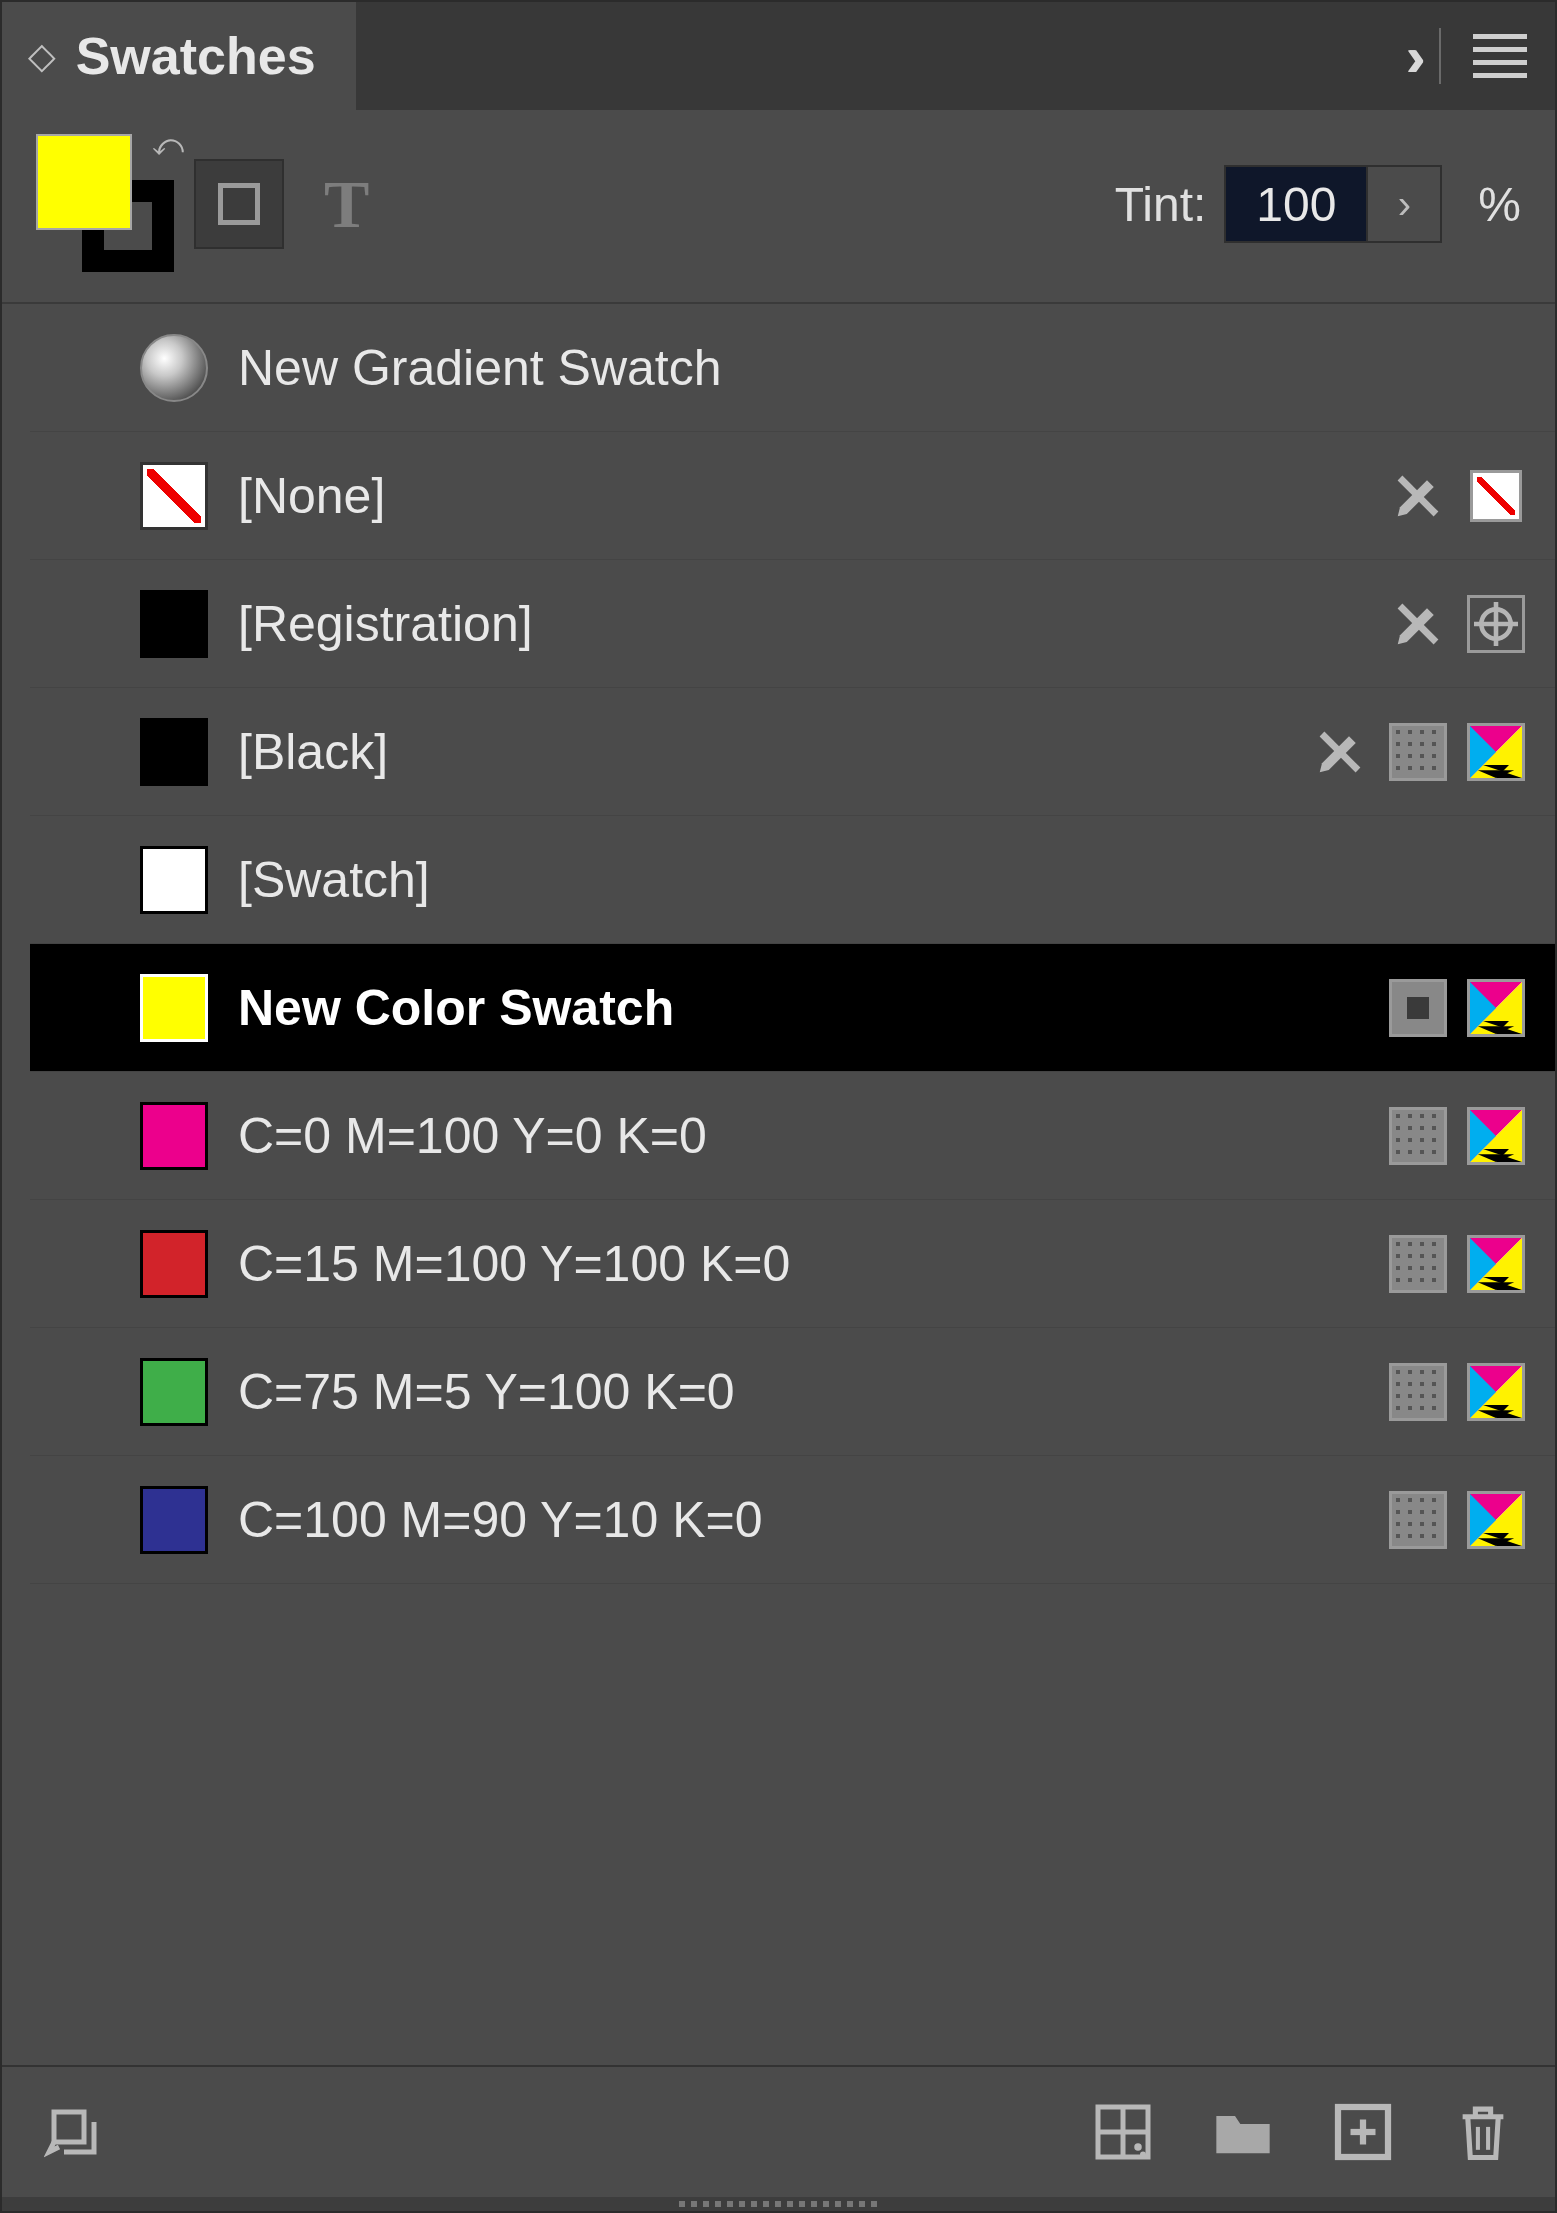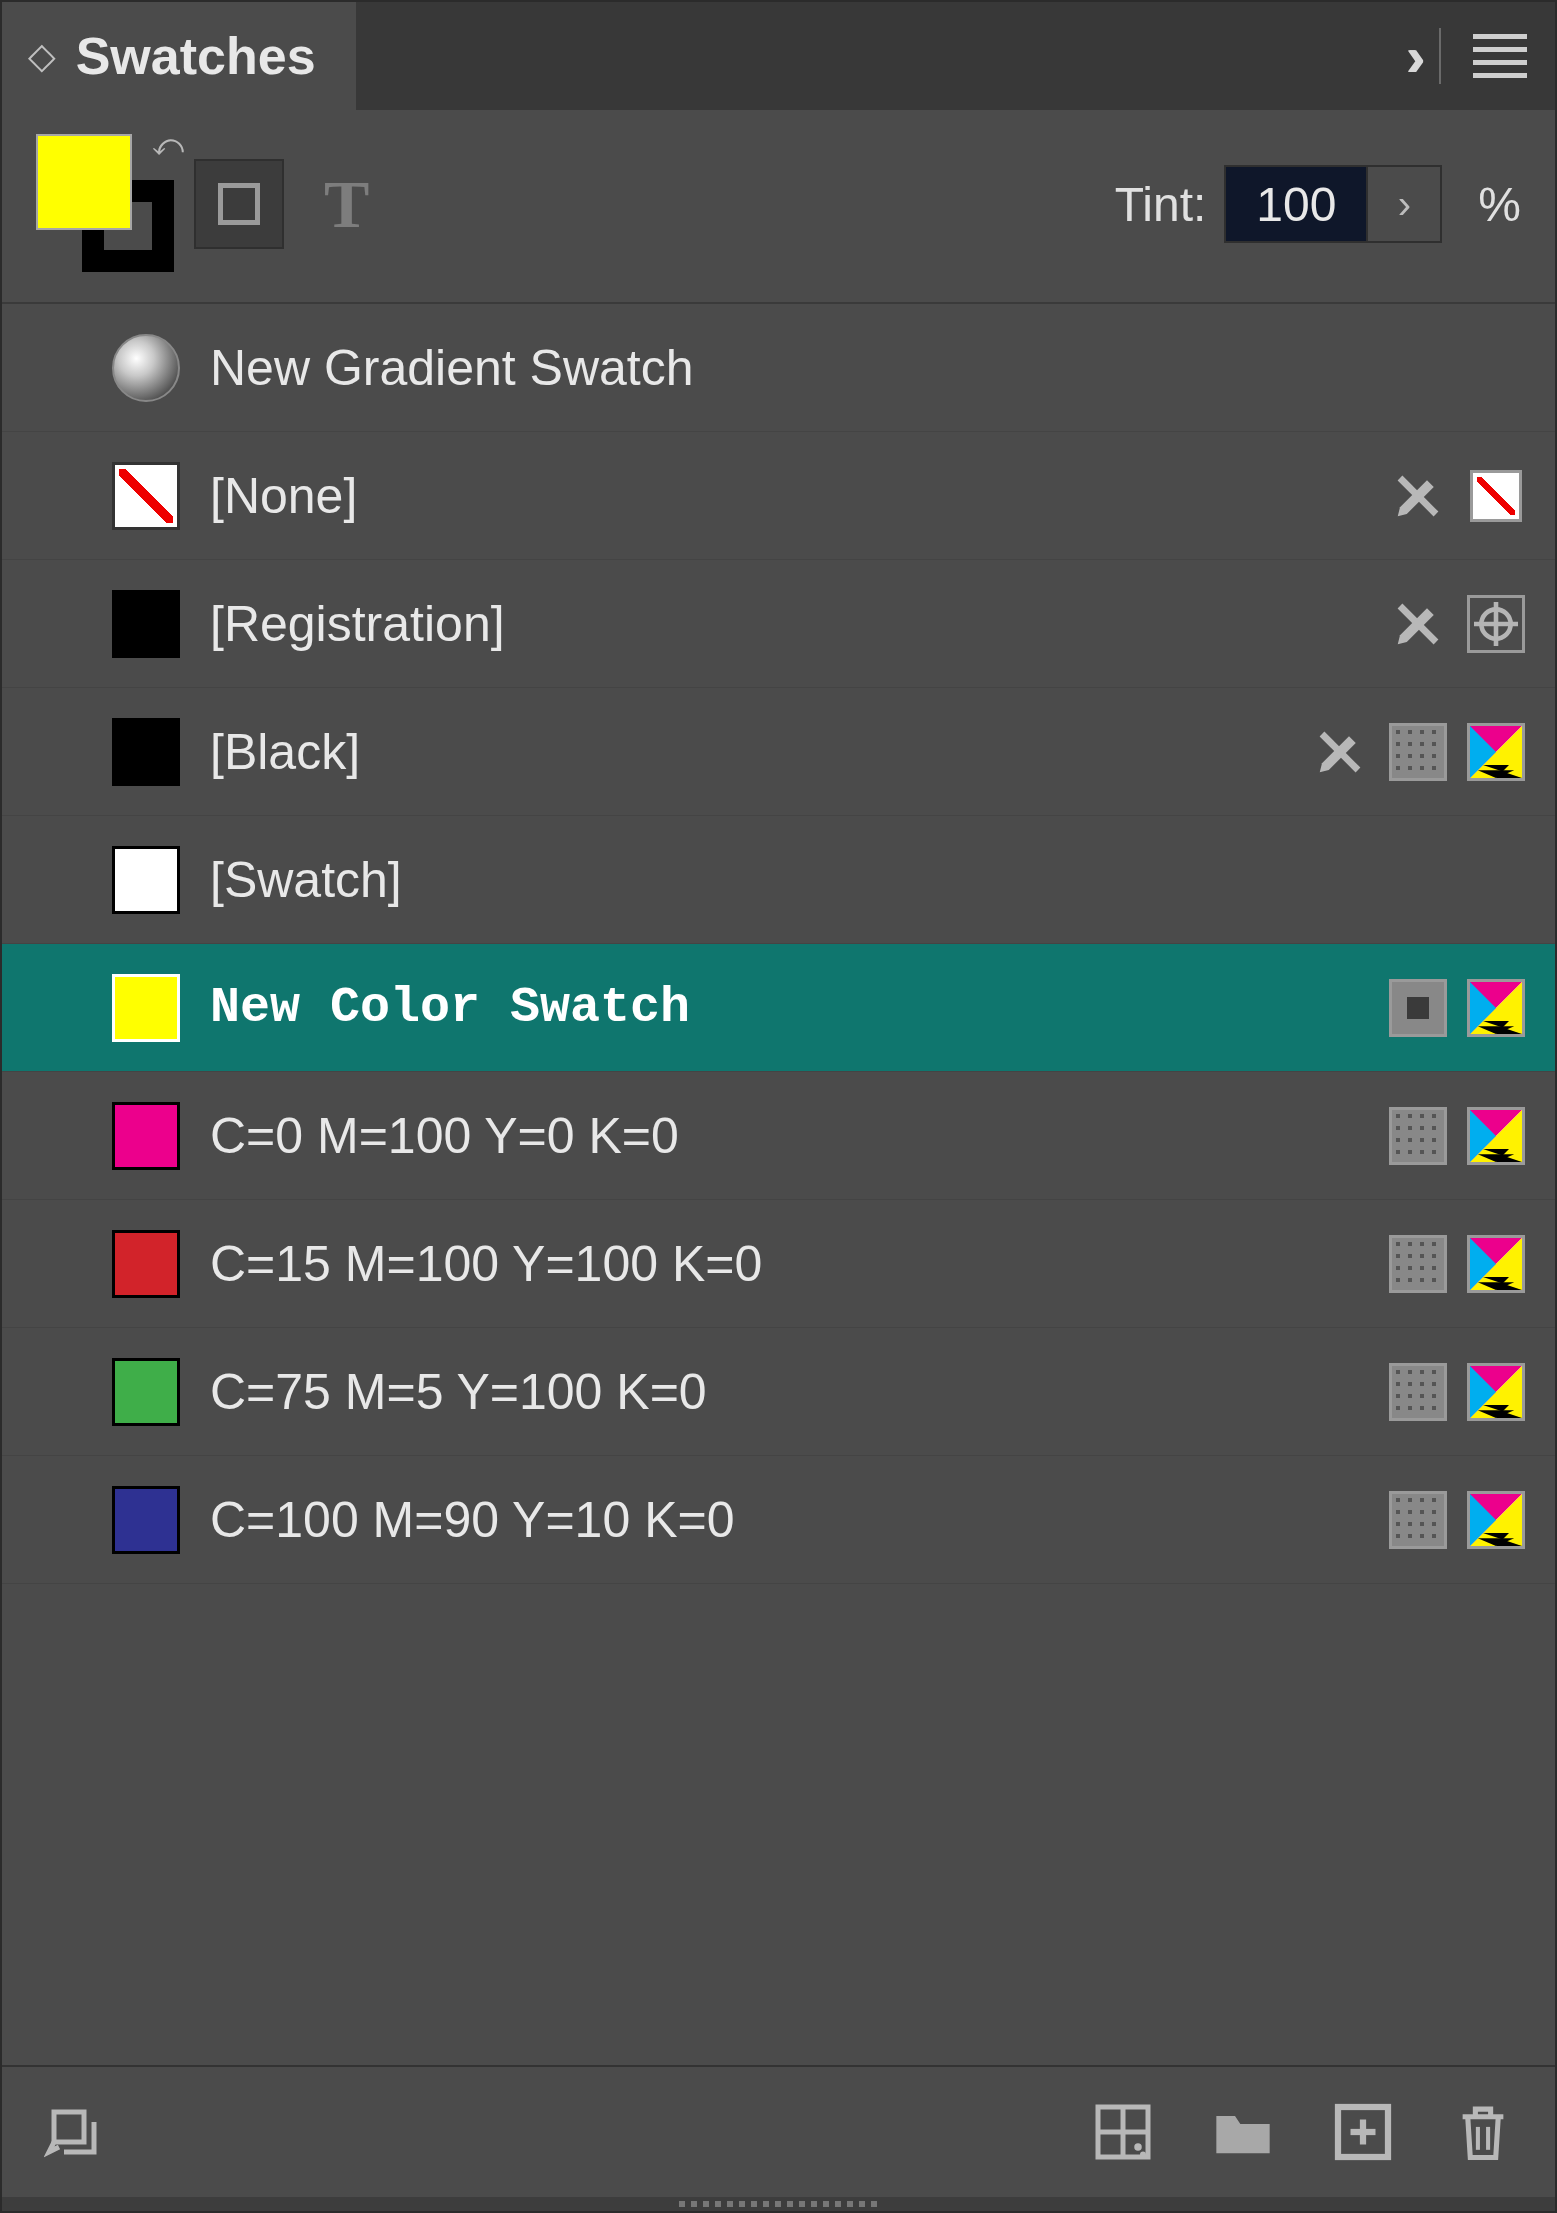--- a/index.html
+++ b/index.html
@@ -166,33 +166,33 @@
   .pct {
     color:#e0e0e0;
     font-size:48px;
     margin-left: 18px;
   }
 
   
   .list {
     flex: 1 1 auto;
     overflow: auto;
+    padding-left: 28px;
   }
   .row {
     display:flex;
     align-items:center;
     height: 128px;
     padding: 0 30px 0 110px;
     gap: 30px;
     border-bottom: 1px solid #444;
     cursor: default;
   }
   .row.selected {
-    background: #0f766e;
-    font-family: Liberation Mono, monospace;
+    background: #000000;
   }
   .row .chip {
     width: 68px;
     height: 68px;
     border: 3px solid #000;
     flex: 0 0 auto;
   }
   .row.selected .chip { border-color: #fff; }
   .row .label {
     color: #e8e8e8;

